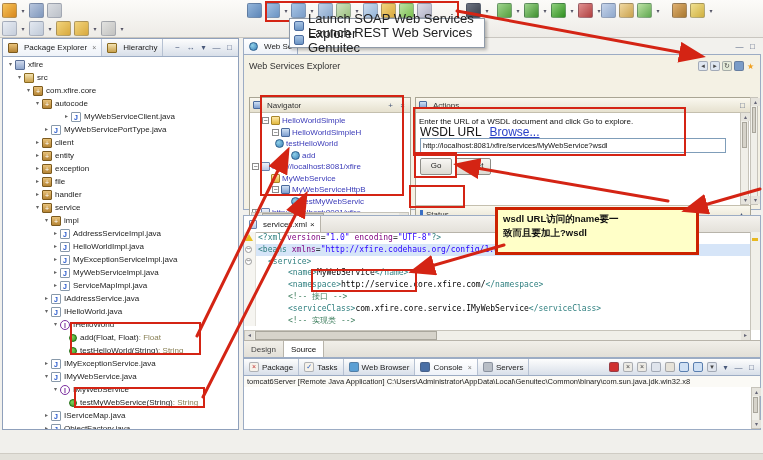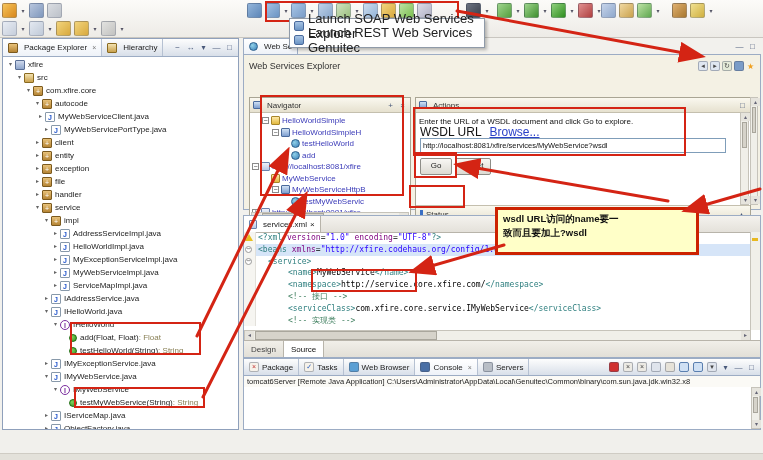--- a/index.html
+++ b/index.html
@@ -196,21 +196,21 @@
         <div class="pe-row" style="padding-left: 21px;">
           <span class="arr">▾</span>
           <span class="ti ti-package">+</span>
           <span>com.xfire.core</span>
         </div>
         <div class="pe-row" style="padding-left: 30px;">
           <span class="arr">▾</span>
           <span class="ti ti-package">+</span>
           <span>autocode</span>
         </div>
-        <div class="pe-row" style="padding-left: 33px;">
+        <div class="pe-row" style="padding-left: 59px;">
           <span class="arr">▸</span>
           <span class="ti ti-jfile">J</span>
           <span>MyWebServiceClient.java</span>
         </div>
         <div class="pe-row" style="padding-left: 39px;">
           <span class="arr">▸</span>
           <span class="ti ti-jfile">J</span>
           <span>MyWebServicePortType.java</span>
         </div>
         <div class="pe-row" style="padding-left: 30px;">
@@ -370,21 +370,21 @@
             <div class="nav-row" style="padding-left: 12px;">
               <span class="pm">−</span>
               <span class="ti ti-service" style="width: 9px; height: 9px; margin-right: 2px;"></span>
               <span>HelloWorldSimple</span>
             </div>
             <div class="nav-row" style="padding-left: 22px;">
               <span class="pm">−</span>
               <span class="ti ti-binding" style="width: 9px; height: 9px; margin-right: 2px;"></span>
               <span>HelloWorldSimpleH</span>
             </div>
-            <div class="nav-row" style="padding-left: 32px;">
+            <div class="nav-row" style="padding-left: 16px;">
               <span class="pm" style="visibility: hidden;"></span>
               <span class="ti ti-operation" style="width: 9px; height: 9px; margin-right: 2px;"></span>
               <span>testHelloWorld</span>
             </div>
             <div class="nav-row" style="padding-left: 32px;">
               <span class="pm" style="visibility: hidden;"></span>
               <span class="ti ti-operation" style="width: 9px; height: 9px; margin-right: 2px;"></span>
               <span>add</span>
             </div>
             <div class="nav-row" style="padding-left: 2px;">

